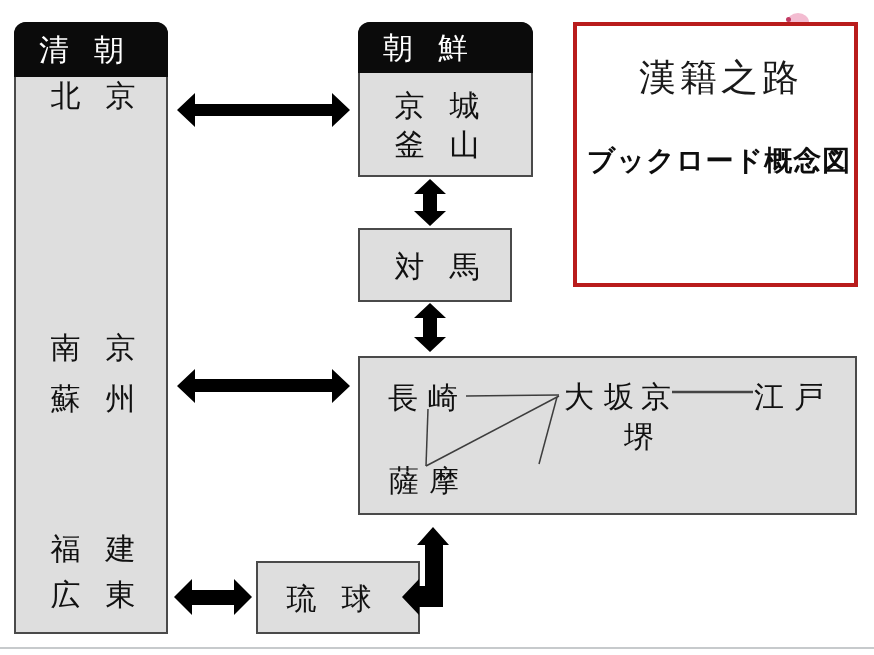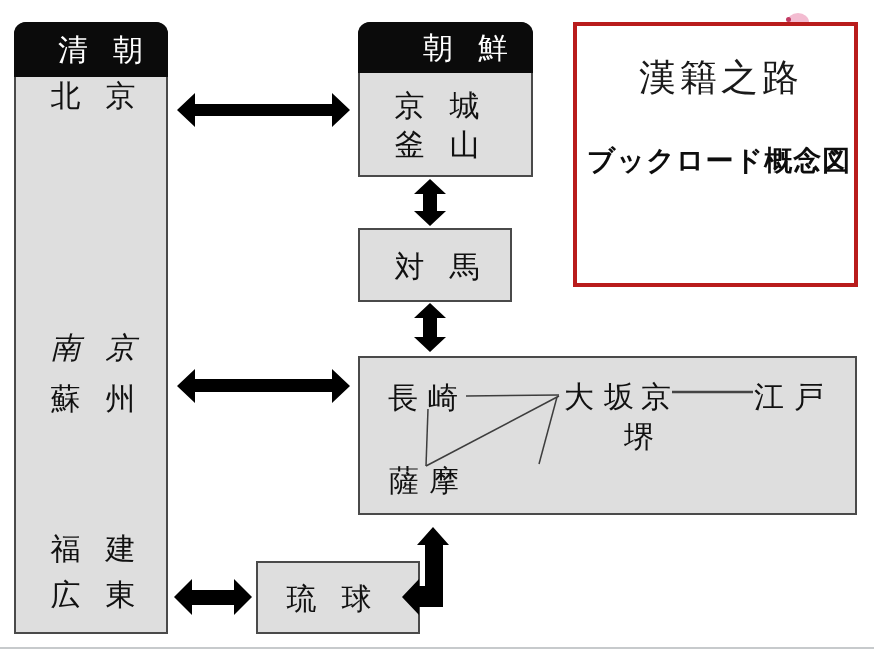--- a/index.html
+++ b/index.html
@@ -22,21 +22,21 @@
     z-index: 1;
   }
   .pillar { border-radius: 12px 12px 0 0; }
   .pillar-header {
     position: absolute;
     left: -2px; top: -2px; right: -2px;
     background: #0b0b0b;
     border-radius: 12px 12px 0 0;
     display: flex;
     align-items: center;
-    justify-content: flex-end;
+    justify-content: flex-start;
     color: #ffffff;
     font-size: 30px;
     line-height: 1;
   }
 
   
   .label {
     position: absolute;
     transform: translate(-50%, -50%);
     white-space: nowrap;
@@ -125,21 +125,21 @@
   <div class="titlebox">
     <div class="title-main">漢籍之路</div>
     <div class="title-sub">ブックロード概念図</div>
   </div>
 
   <div class="gbox pillar" style="left:14px; top:22px; width:154px; height:612px;">
     <div class="pillar-header" style="height:55px;">
       <span class="ls25">清朝</span>
     </div>
     <span class="label ls25" style="left:77px; top:72px;">北京</span>
-    <span class="label ls25" style="left:77px; top:324px;font-style:italic;">南京</span>
+    <span class="label ls25" style="left:77px; top:324px;">南京</span>
     <span class="label ls25" style="left:77px; top:375px;">蘇州</span>
     <span class="label ls25" style="left:77px; top:525px;">福建</span>
     <span class="label ls25" style="left:77px; top:571px;">広東</span>
   </div>
 
   <div class="gbox pillar" style="left:358px; top:22px; width:175px; height:155px;">
     <div class="pillar-header" style="height:51px;">
       <span class="ls25">朝鮮</span>
     </div>
     <span class="label ls25" style="left:77px; top:82px;">京城</span>

